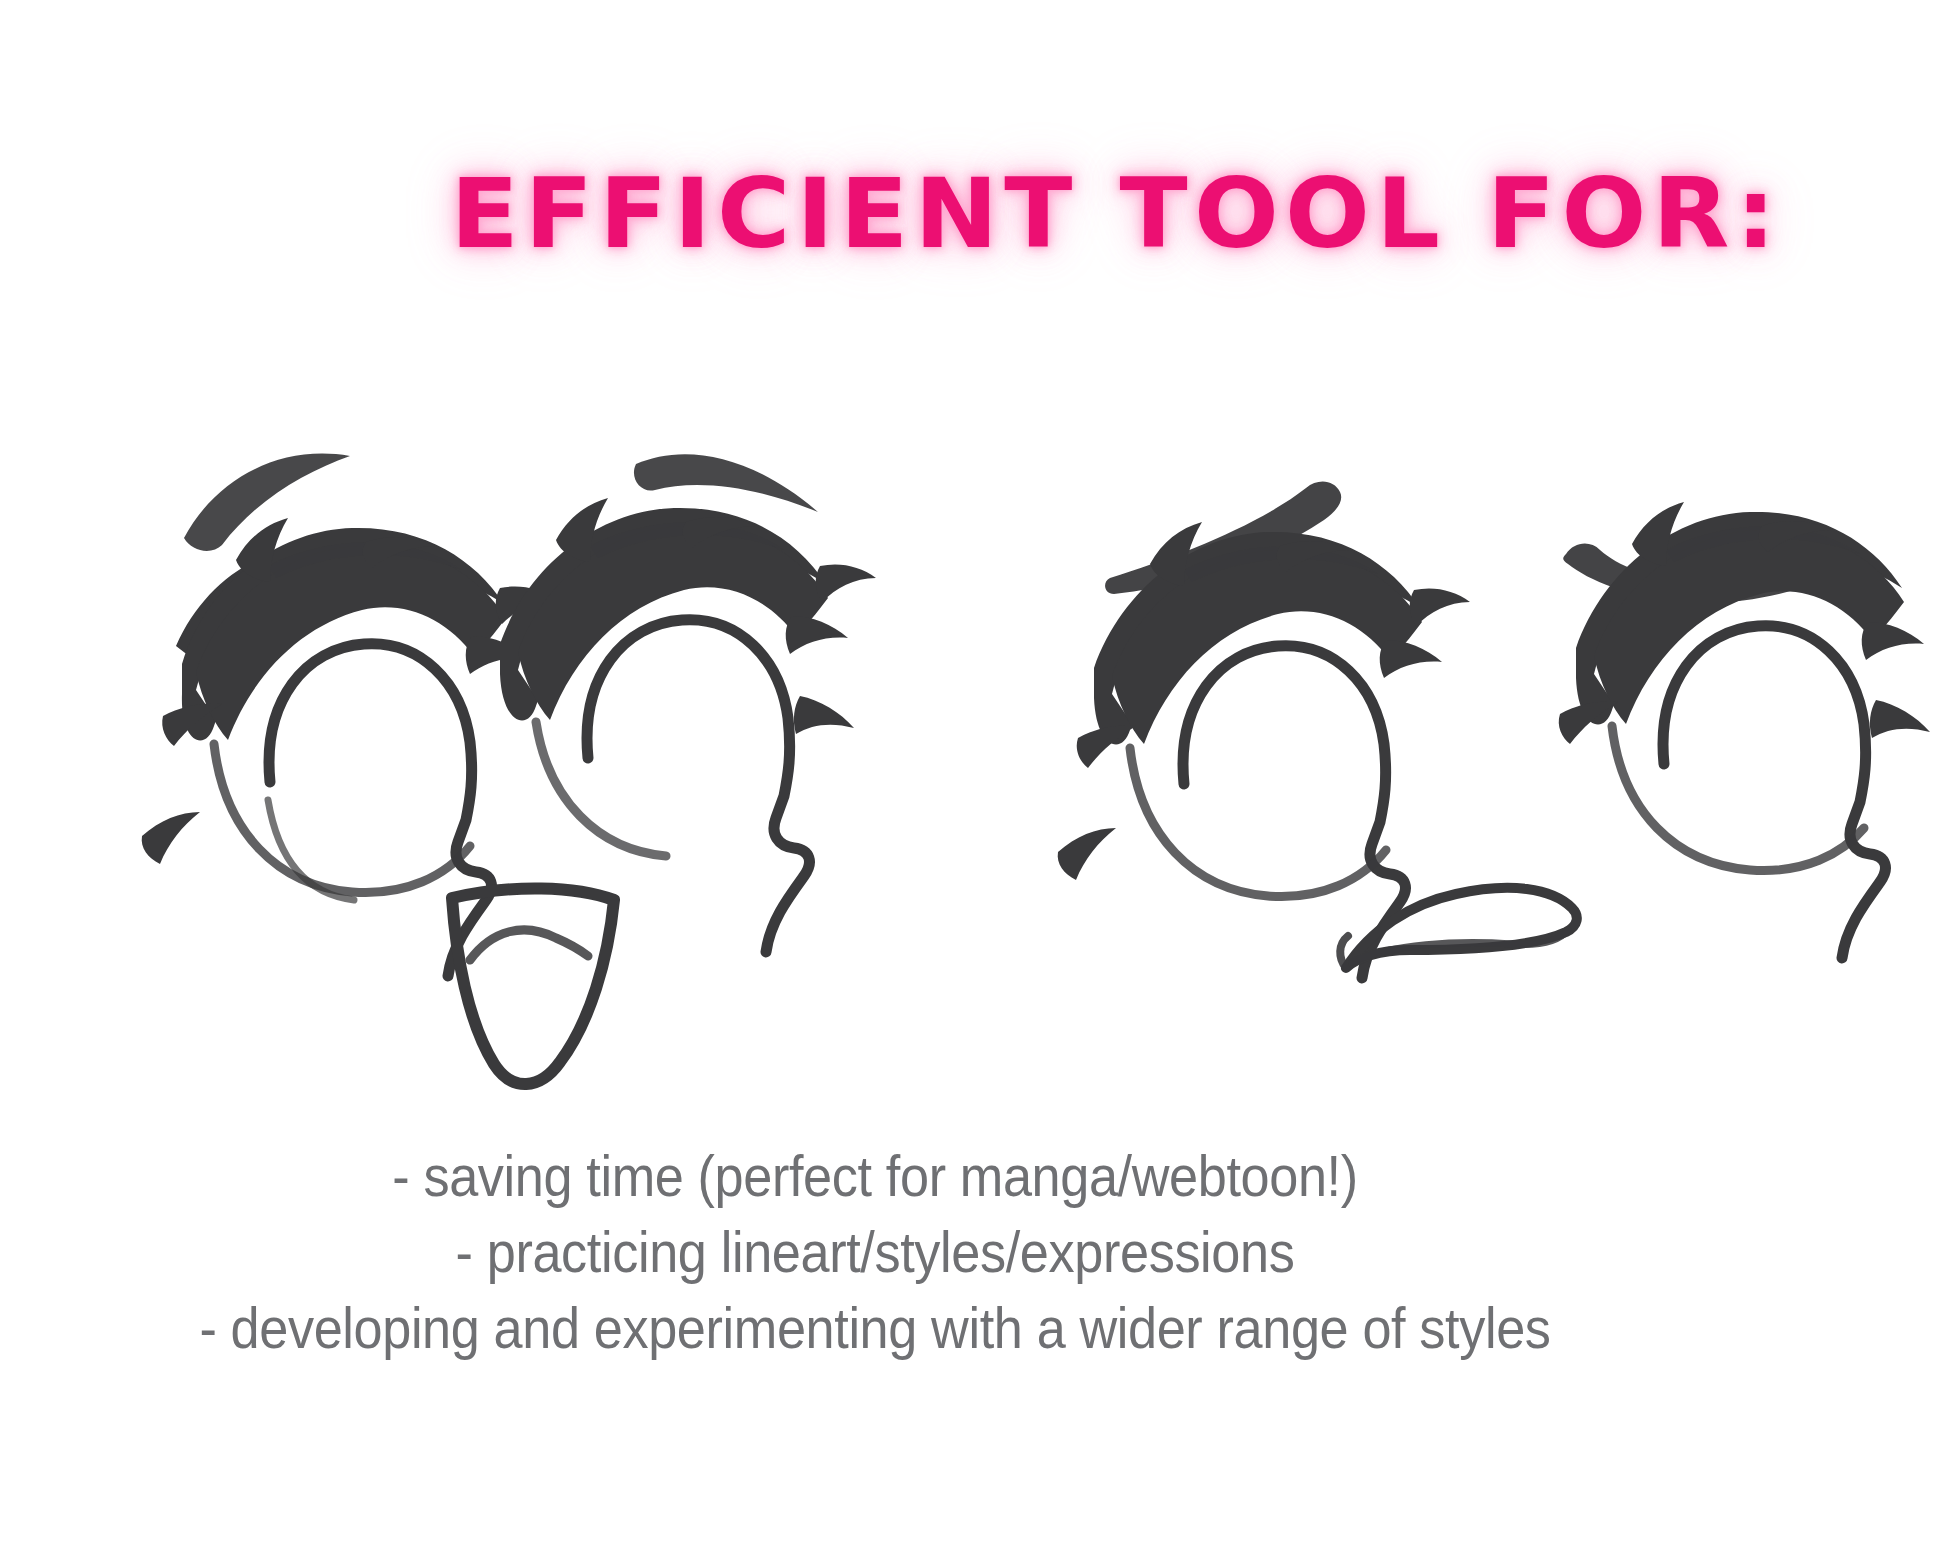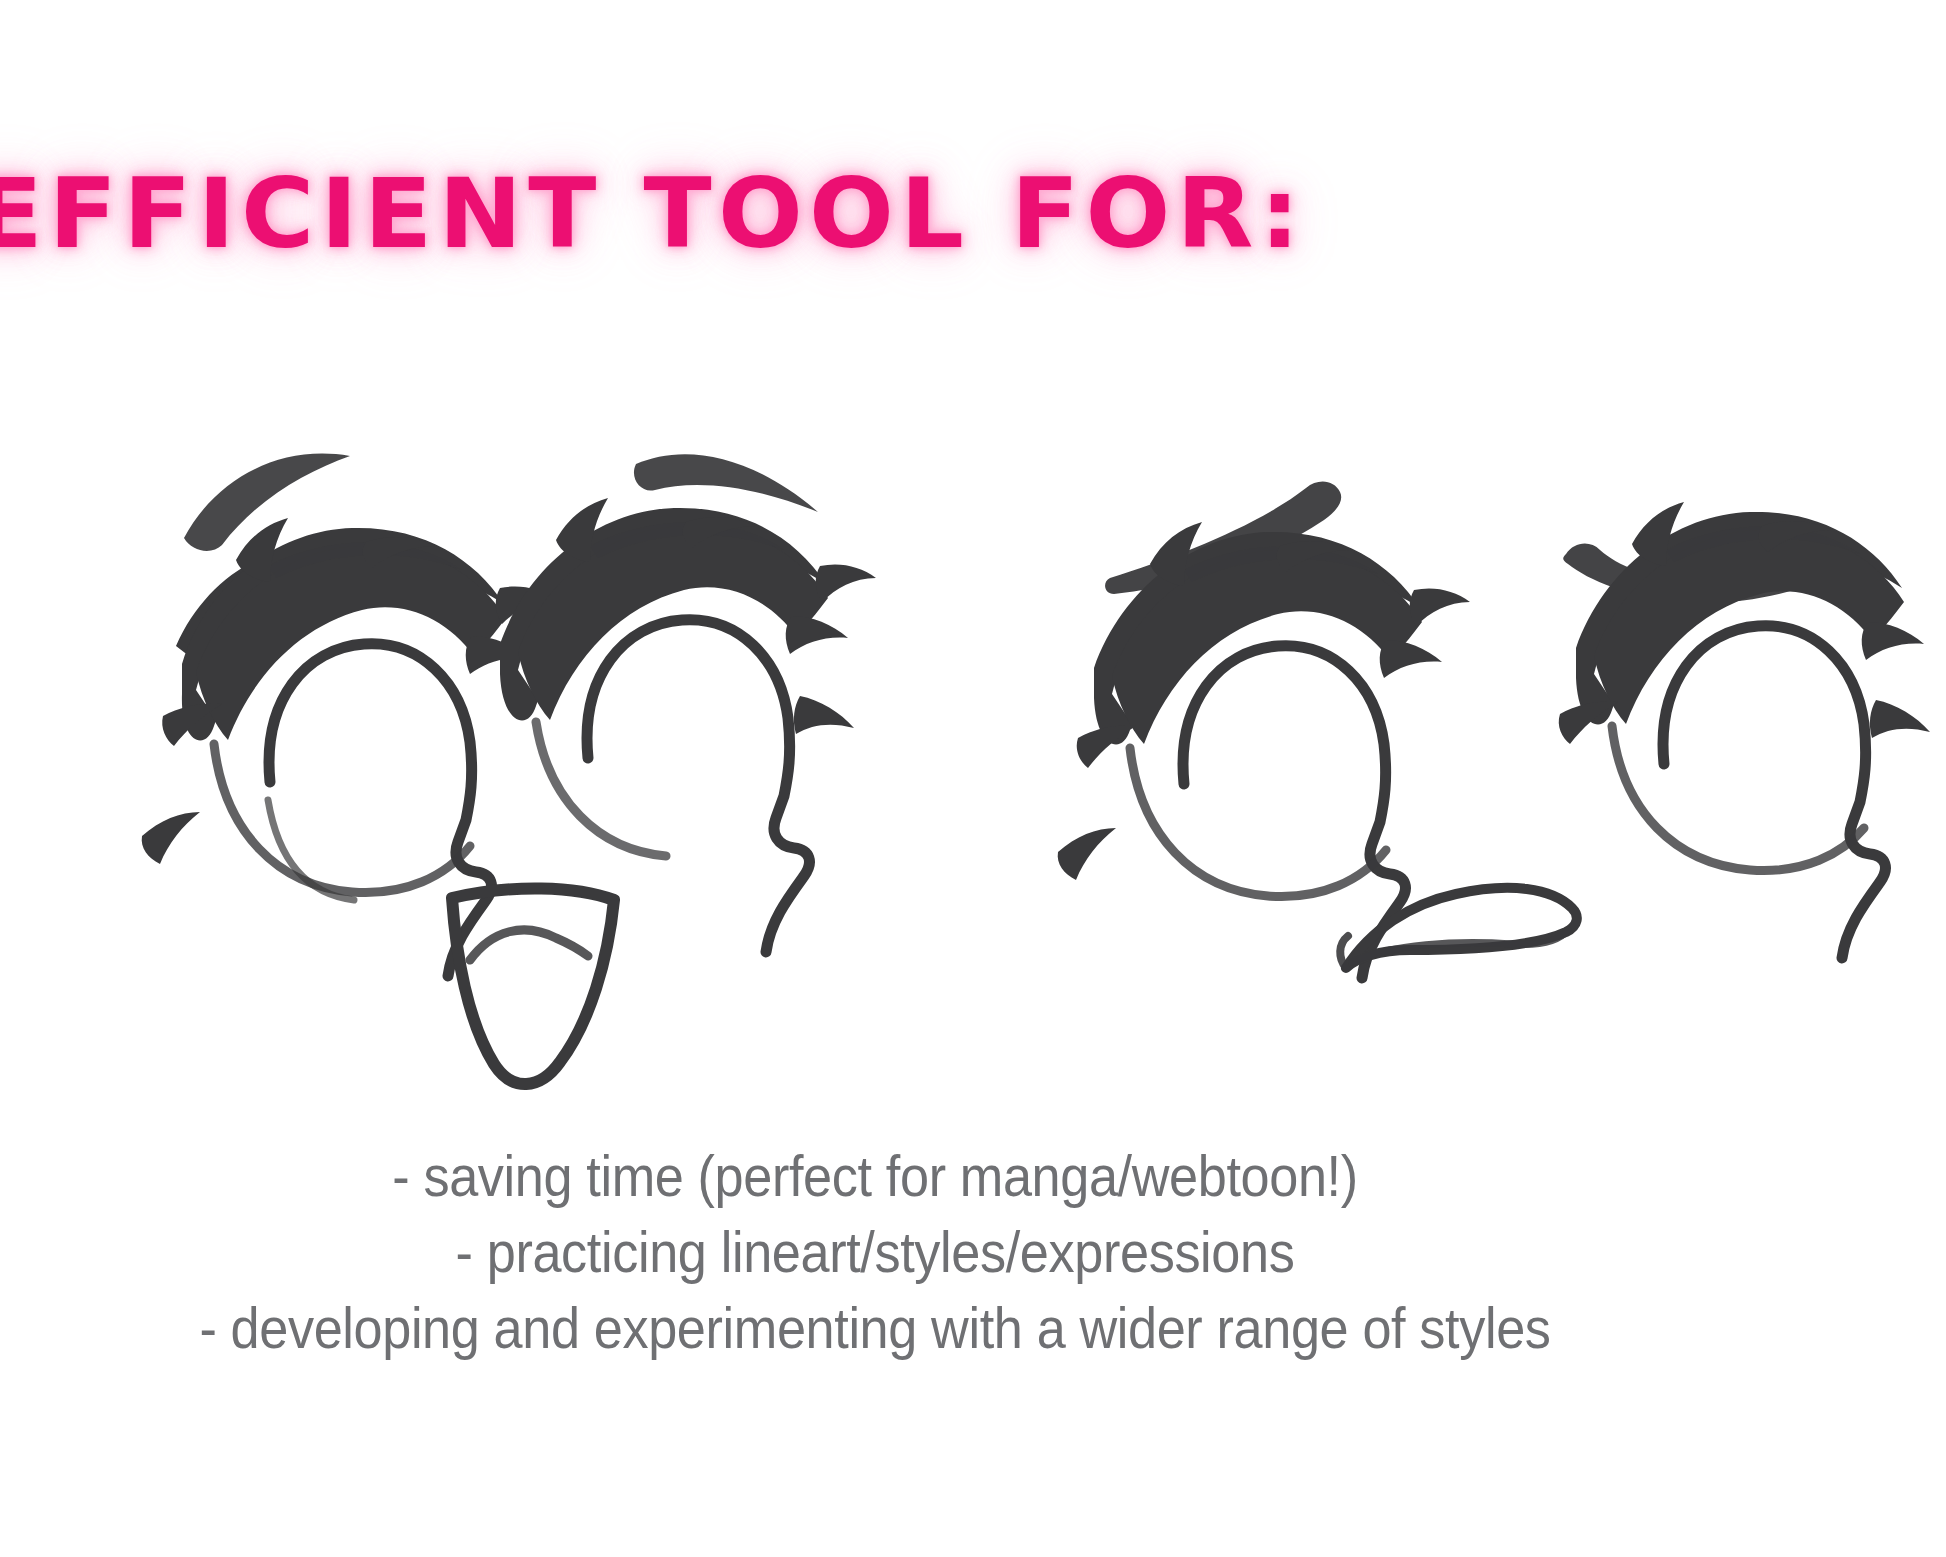--- a/index.html
+++ b/index.html
@@ -22,22 +22,23 @@
     height: 1557px;
     background: #ffffff;
   }
 
   
   .title-wrap {
     position: absolute;
     top: 166px;
     left: 0;
     width: 1708px;
-    text-align: left;
+    text-align: right;
     pointer-events: none;
+    padding-left: 48px;
   }
   .title-text {
     display: inline-block;
     font-family: "DejaVu Sans", sans-serif;
     font-weight: 700;
     font-size: 96px;
     line-height: 1.0;
     letter-spacing: 6px;
     color: #ec0f72;
     -webkit-text-stroke: 14px #ffffff;

